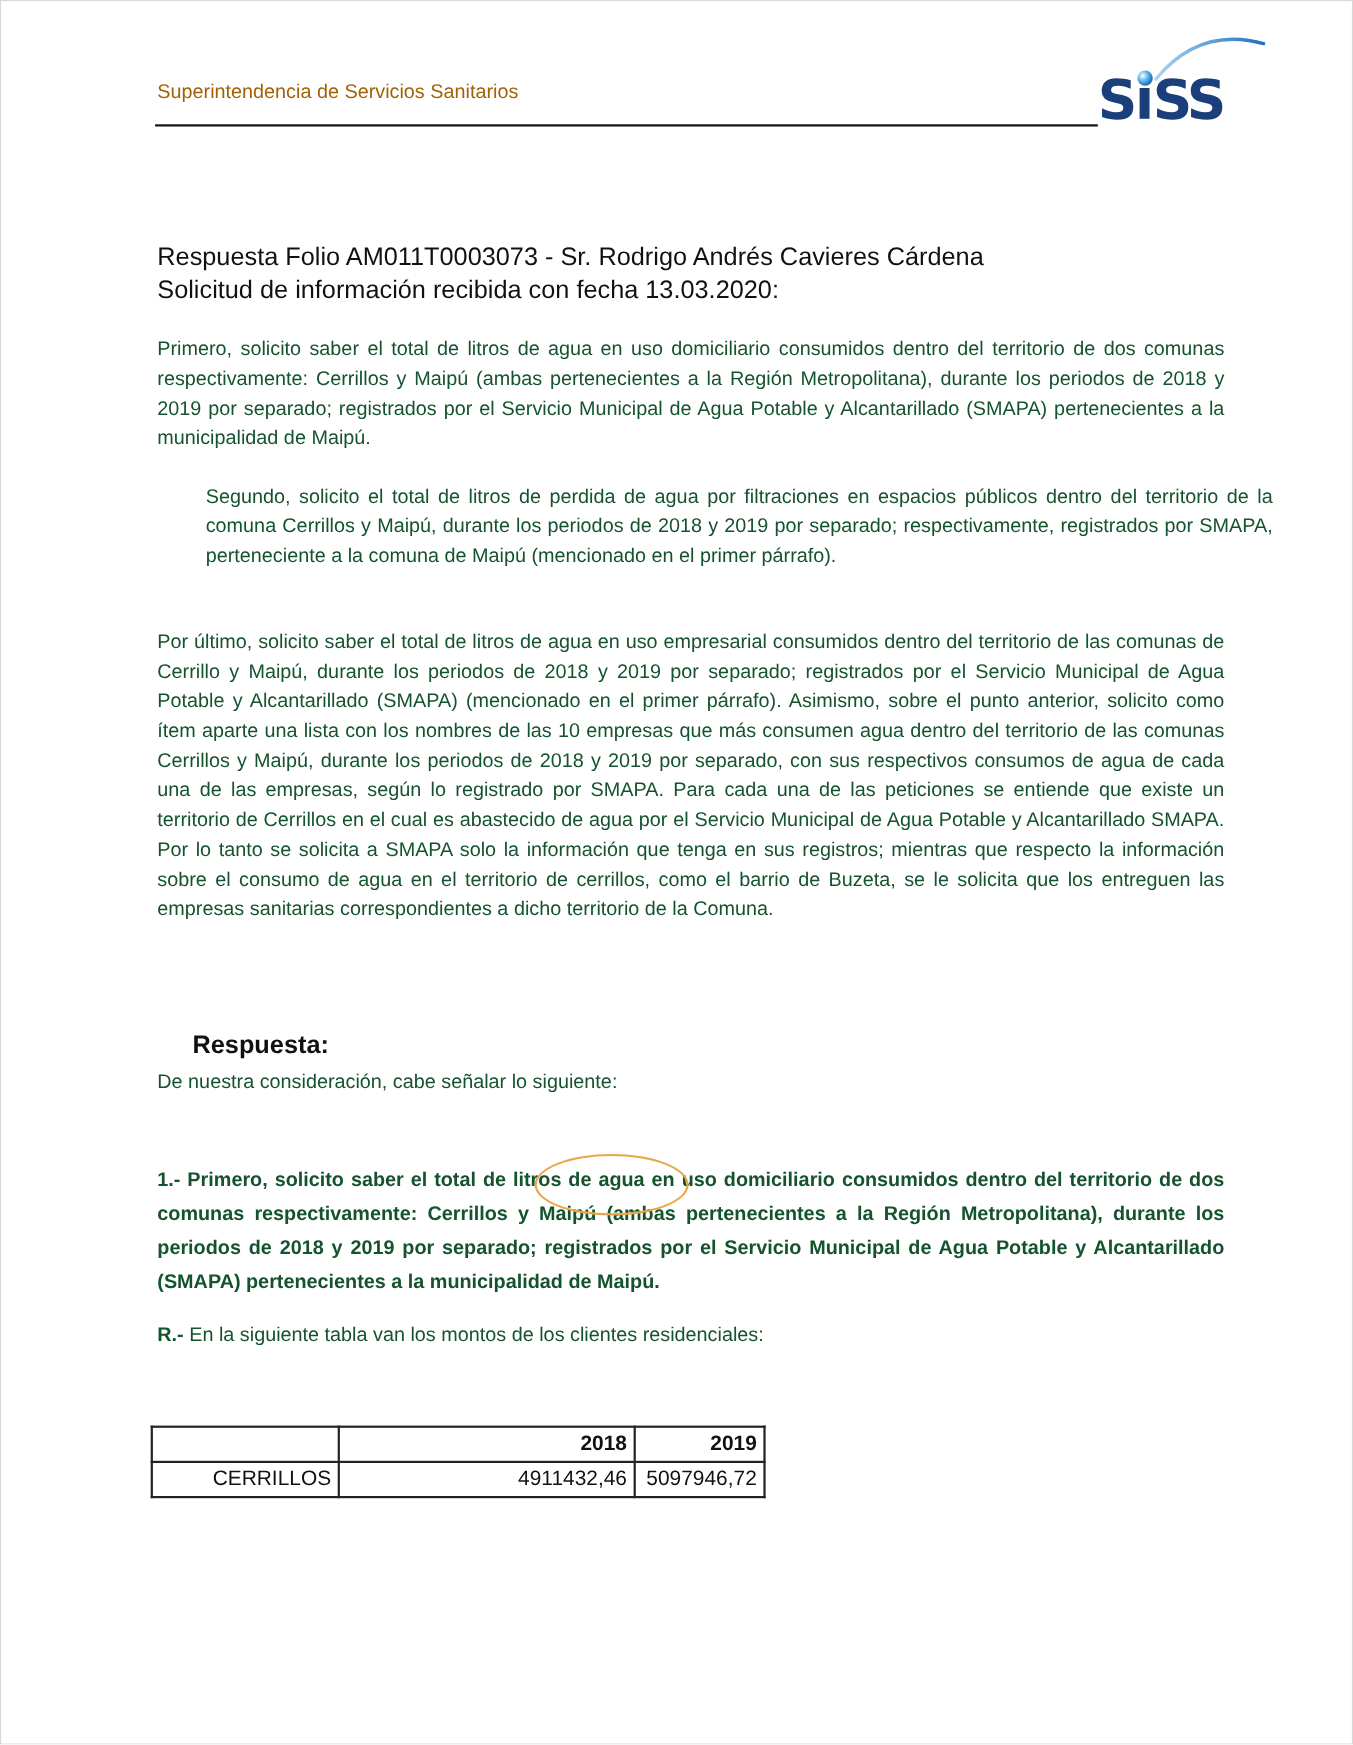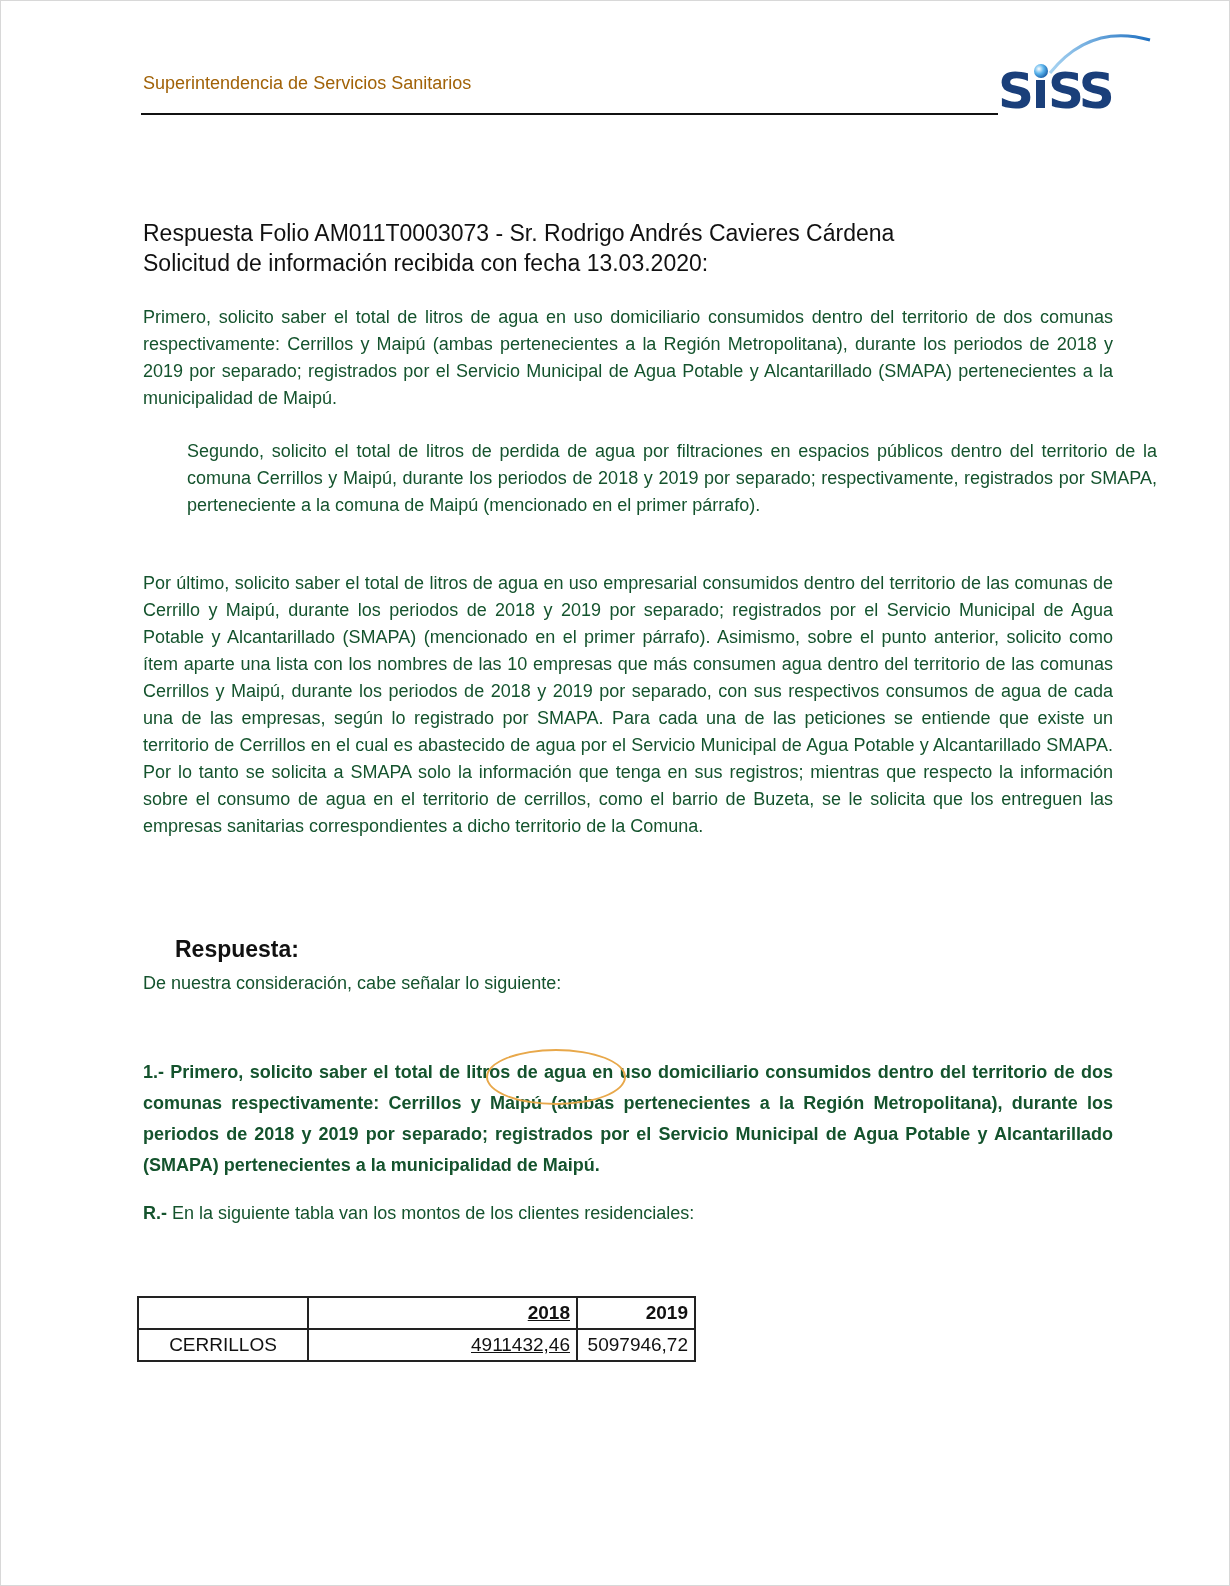--- a/index.html
+++ b/index.html
@@ -20,22 +20,22 @@
   .bold { font-weight: bold; }
   .circle {
     position: absolute; left: 486px; top: 1049px; width: 136px; height: 52px;
     border: 2px solid #e8a84a; border-radius: 50%; pointer-events: none;
   }
   table.data-table {
     position: absolute; left: 137px; top: 1296px; border-collapse: collapse;
     font-size: 19px; font-family: "Liberation Sans", sans-serif;
   }
   table.data-table td { border: 2px solid #222; height: 28px; padding: 1px 6px; }
-  table.data-table td.c0 { width: 156px; text-align: center; }
-  table.data-table td.c1 { width: 255px; text-align: right; text-decoration: underline; }
+  table.data-table td.c0 { width: 156px; text-align: right; }
+  table.data-table td.c1 { width: 255px; text-align: right; }
   table.data-table td.c2 { width: 104px; text-align: right; }
   table.data-table tr.head td { font-weight: bold; }
 </style>
 </head>
 <body>
 
 <div class="page-edge"></div>
 
 <div class="header-text">Superintendencia de Servicios Sanitarios</div>
 <div class="header-rule"></div>

